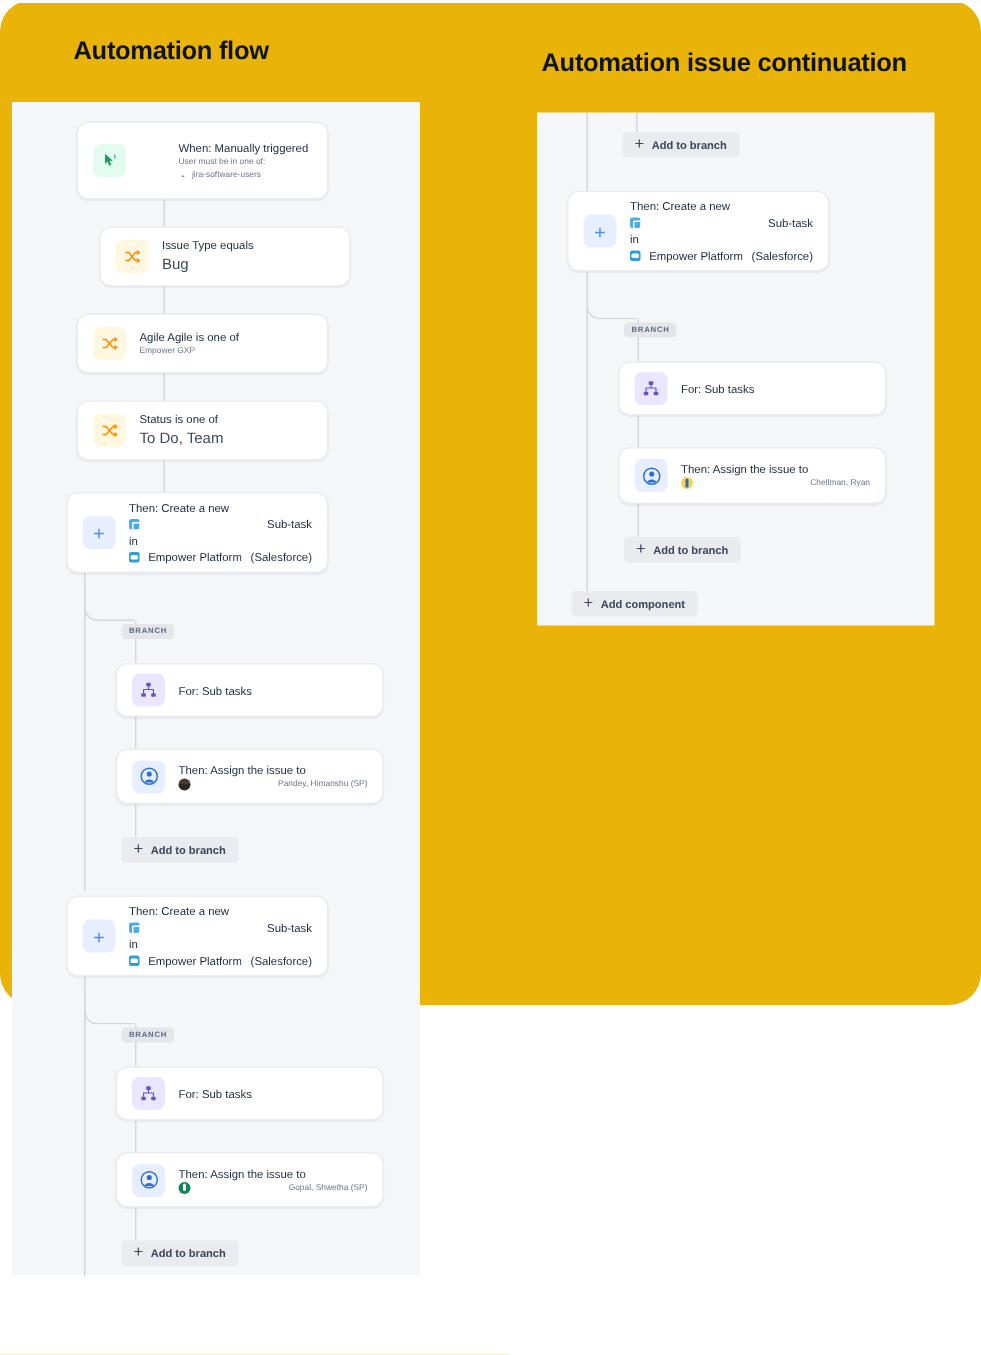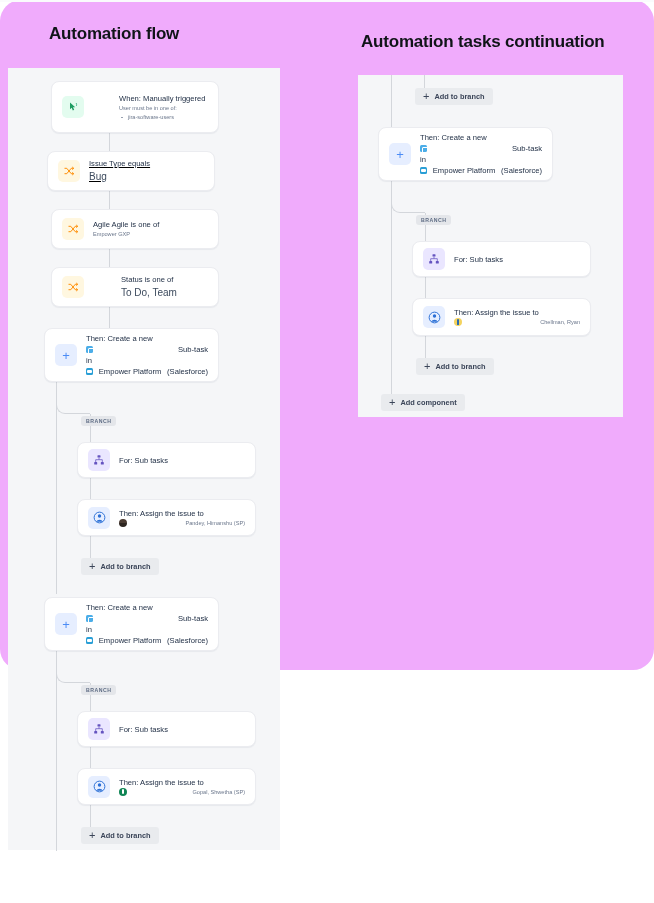--- a/index.html
+++ b/index.html
@@ -3,21 +3,21 @@
 <meta charset="utf-8">
 <style>
   * { box-sizing: border-box; }
   html, body {
     margin: 0; padding: 0;
     width: 654px; height: 903px;
     background: #ffffff;
     font-family: "Liberation Sans", sans-serif;
     overflow: hidden;
   }
-  .page { position: relative; width: 654px; height: 670px; background:#f0abfc;border-radius:21px; }
+  .page { position: relative; width: 654px; height: 670px; background:#eab308;border-radius:21px; }
 
   .topline {
     position:absolute; left:0; top:0; width:654px; height:2px;
     background:#fafbfc;
   }
 
   
   .panel {
     position: absolute;
     background: #f5f6f8;
@@ -190,21 +190,21 @@
         <path d="M12.5 3.2 A4.4 4.4 0 0 1 12.8 6" stroke="#36b37e" stroke-width="1.1" fill="none" stroke-linecap="round"></path>
       </svg>
     </div>
     <div class="body">
       <div class="ttl">When: Manually triggered</div>
       <div class="sub tiny">User must be in one of:</div>
       <div class="sub bullet">jira-software-users</div>
     </div>
   </div>
 
-  <div class="card" style="left:47px; top:151px; width:168px; height:40px;text-decoration:underline;">
+  <div class="card" style="left:66px; top:151px; width:168px; height:40px;">
     <div class="ic ic-yellow">
       <svg width="12" height="12" viewBox="0 0 16 16">
         <path d="M2 4.4 H5 L11 11.6 H14" stroke="#ff8b00" stroke-width="1.3" fill="none"></path>
         <path d="M2 11.6 H5 L11 4.4 H14" stroke="#ff8b00" stroke-width="1.3" fill="none"></path>
         <path d="M12.2 2.6 L14.4 4.4 L12.2 6.2" stroke="#ff8b00" stroke-width="1.2" fill="none"></path>
         <path d="M12.2 9.8 L14.4 11.6 L12.2 13.4" stroke="#ff8b00" stroke-width="1.2" fill="none"></path>
       </svg>
     </div>
     <div class="body">
       <div class="ttl">Issue Type equals</div>
@@ -220,21 +220,21 @@
         <path d="M12.2 2.6 L14.4 4.4 L12.2 6.2" stroke="#ff8b00" stroke-width="1.2" fill="none"></path>
         <path d="M12.2 9.8 L14.4 11.6 L12.2 13.4" stroke="#ff8b00" stroke-width="1.2" fill="none"></path>
       </svg>
     </div>
     <div class="body">
       <div class="ttl">Agile Agile is one of</div>
       <div class="sub tiny">Empower GXP</div>
     </div>
   </div>
 
-  <div class="card" style="left:51px; top:267px; width:168px; height:40px;gap:28px;">
+  <div class="card" style="left:51px; top:267px; width:168px; height:40px;">
     <div class="ic ic-yellow">
       <svg width="12" height="12" viewBox="0 0 16 16">
         <path d="M2 4.4 H5 L11 11.6 H14" stroke="#ff8b00" stroke-width="1.3" fill="none"></path>
         <path d="M2 11.6 H5 L11 4.4 H14" stroke="#ff8b00" stroke-width="1.3" fill="none"></path>
         <path d="M12.2 2.6 L14.4 4.4 L12.2 6.2" stroke="#ff8b00" stroke-width="1.2" fill="none"></path>
         <path d="M12.2 9.8 L14.4 11.6 L12.2 13.4" stroke="#ff8b00" stroke-width="1.2" fill="none"></path>
       </svg>
     </div>
     <div class="body">
       <div class="ttl">Status is one of</div>
@@ -349,21 +349,21 @@
         <span class="sub tiny">Gopal, Shwetha (SP)</span>
       </div>
     </div>
   </div>
 
   <div class="addbtn" style="left:81px; top:827px;">
     <span class="pl">+</span>
     <span>Add to branch</span>
   </div>
 
-  <div class="flow-title" id="title-right">Automation tasks continuation</div>
+  <div class="flow-title" id="title-right">Automation issue continuation</div>
 
   <div class="panel" id="panel-right"></div>
 
   <div class="vline" style="left:424px; top:75px; height:14px;"></div>
   <div class="vline" style="left:391px; top:75px; height:52px;"></div>
   <div class="vline" style="left:391px; top:181px; height:215px;"></div>
   <div class="elbow" style="left:391px; top:189px; width:34px; height:24px;"></div>
   <div class="vline" style="left:425px; top:213px; height:28px;"></div>
   <div class="vline" style="left:425px; top:277px; height:21px;"></div>
   <div class="vline" style="left:425px; top:336px; height:22px;"></div>

